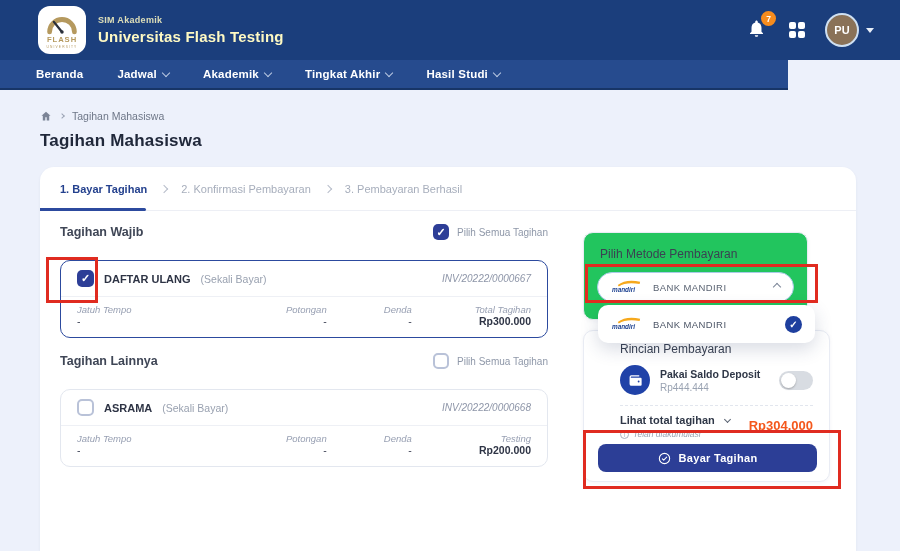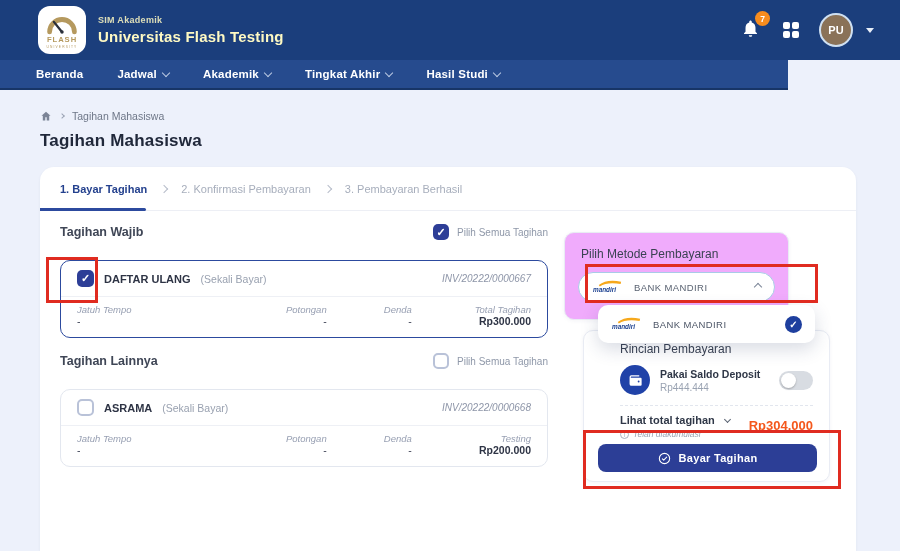--- a/index.html
+++ b/index.html
@@ -10,21 +10,21 @@
   .header { position:absolute; left:0; top:0; width:900px; height:60px; background:#1b3e7c; display:flex; align-items:center; }
   .logo-box { width:48px; height:48px; background:#fff; border-radius:12px; margin-left:38px; display:flex; align-items:center; justify-content:center; }
   .head-titles { margin-left:12px; color:#fef9c3; }
   .app-name { font-size:9px; font-weight:bold; opacity:.85; letter-spacing:.3px; }
   .uni-name { font-size:15px; font-weight:bold; margin-top:3px; letter-spacing:.2px; }
   .head-right { position:absolute; right:26px; top:0; height:60px; display:flex; align-items:center; gap:20px; }
   .bell-wrap { position:relative; width:22px; height:24px; }
   .badge { position:absolute; right:-7px; top:-7px; min-width:15px; height:15px; border-radius:8px; background:#f78c1e; color:#fff; font-size:8.5px; font-weight:bold; display:flex; align-items:center; justify-content:center; }
   .apps-grid { display:grid; grid-template-columns:7px 7px; grid-gap:2px; }
   .apps-grid span { width:7px; height:7px; background:#fff; border-radius:2px; display:block; }
-  .avatar-wrap { display:flex; align-items:center; gap:13px; }
+  .avatar-wrap { display:flex; align-items:center; gap:7px; }
   .avatar { width:34px; height:34px; border-radius:50%; background:#8a7258; border:2px solid #cfe0f2; color:#fff; font-size:11px; font-weight:bold; display:flex; align-items:center; justify-content:center; }
   .caret { width:0; height:0; border-left:4px solid transparent; border-right:4px solid transparent; border-top:5px solid #e8eef8; }
 
   
   .navbar { position:absolute; left:0; top:60px; width:788px; height:30px; background:#264b8e; border-bottom:2px solid #173567; display:flex; align-items:center; padding-left:36px; gap:34px; }
   .nav-item { color:#fff; font-size:11.5px; font-weight:bold; display:flex; align-items:center; gap:6px; letter-spacing:.2px; cursor:pointer; }
   .nav-item .chev { color:#b9c8e2; margin-top:-3px; }
 
   .chev { display:inline-block; width:6px; height:6px; border-right:1.7px solid currentColor; border-bottom:1.7px solid currentColor; }
   .chev.down { transform:rotate(45deg); }
@@ -67,21 +67,21 @@
   .inv-col { display:flex; flex-direction:column; gap:0; }
   .inv-col .lbl { font-size:9.5px; font-style:italic; color:#98a0b3; }
   .inv-col .val { font-size:10.5px; color:#3c4254; }
   .inv-col.c1 { flex:1.1; text-align:left; }
   .inv-col.c2 { flex:1.1; text-align:right; }
   .inv-col.c3 { flex:0.75; text-align:right; }
   .inv-col.c4 { flex:1.05; text-align:right; }
   .inv-col .val.total { font-weight:bold; color:#2e3445; }
 
   
-  .pm-card { position:absolute; left:524px; top:65px; width:225px; height:88px; background:#f0abfc; border:1px solid #e9ecf4; border-radius:10px; box-shadow:0 1px 4px rgba(30,45,90,.05); }
+  .pm-card { position:absolute; left:543px; top:65px; width:225px; height:88px; background:#22c55e; border:1px solid #e9ecf4; border-radius:10px; box-shadow:0 1px 4px rgba(30,45,90,.05); }
   .pm-title { font-size:12px; color:#3a4252; padding:14px 16px 0 16px; }
   .pm-select { margin:11px 13px 0 13px; height:30px; border:1.5px solid #a9cbe7; border-radius:15px; display:flex; align-items:center; padding:0 13px; gap:9px; cursor:pointer; background:#fff; }
   .pm-select .label { font-size:9.5px; color:#5a6372; letter-spacing:.4px; }
   .pm-select .chev { margin-left:auto; color:#7c8698; }
 
   .mandiri-logo { flex:0 0 auto; line-height:0; }
 
   .dropdown-menu { position:absolute; left:558px; top:138px; width:217px; height:38px; background:#fff; border-radius:10px; box-shadow:0 6px 18px rgba(40,55,100,.18); display:flex; align-items:center; padding:0 13px; gap:9px; z-index:30; cursor:pointer; }
   .dropdown-menu .label { font-size:9.5px; color:#4c5566; letter-spacing:.4px; }
   .check-circle { margin-left:auto; width:17px; height:17px; border-radius:50%; background:#1e3f9e; color:#fff; font-size:10px; font-weight:bold; display:flex; align-items:center; justify-content:center; }

